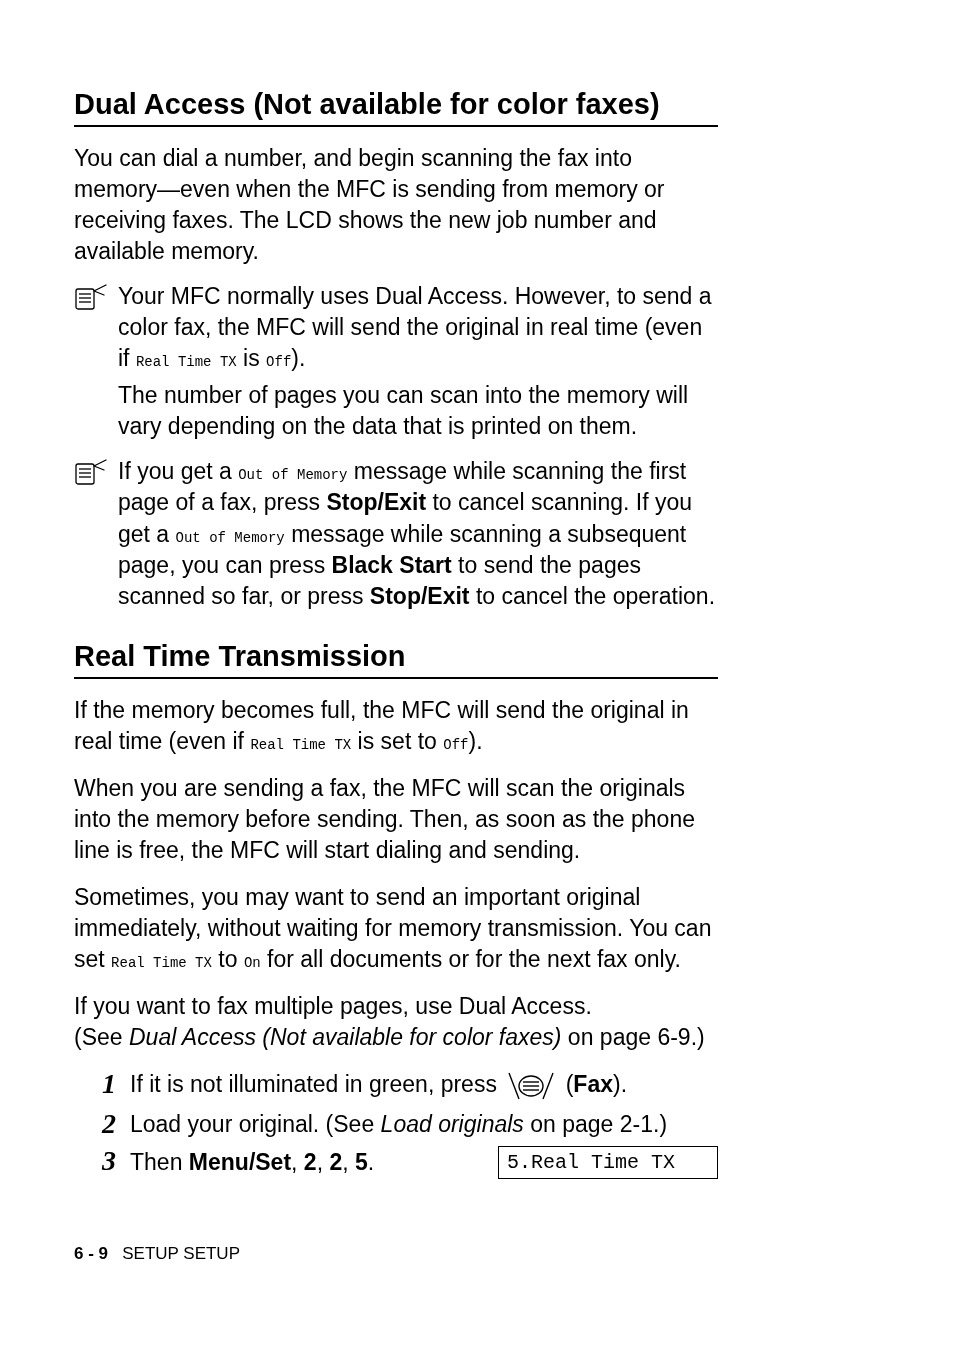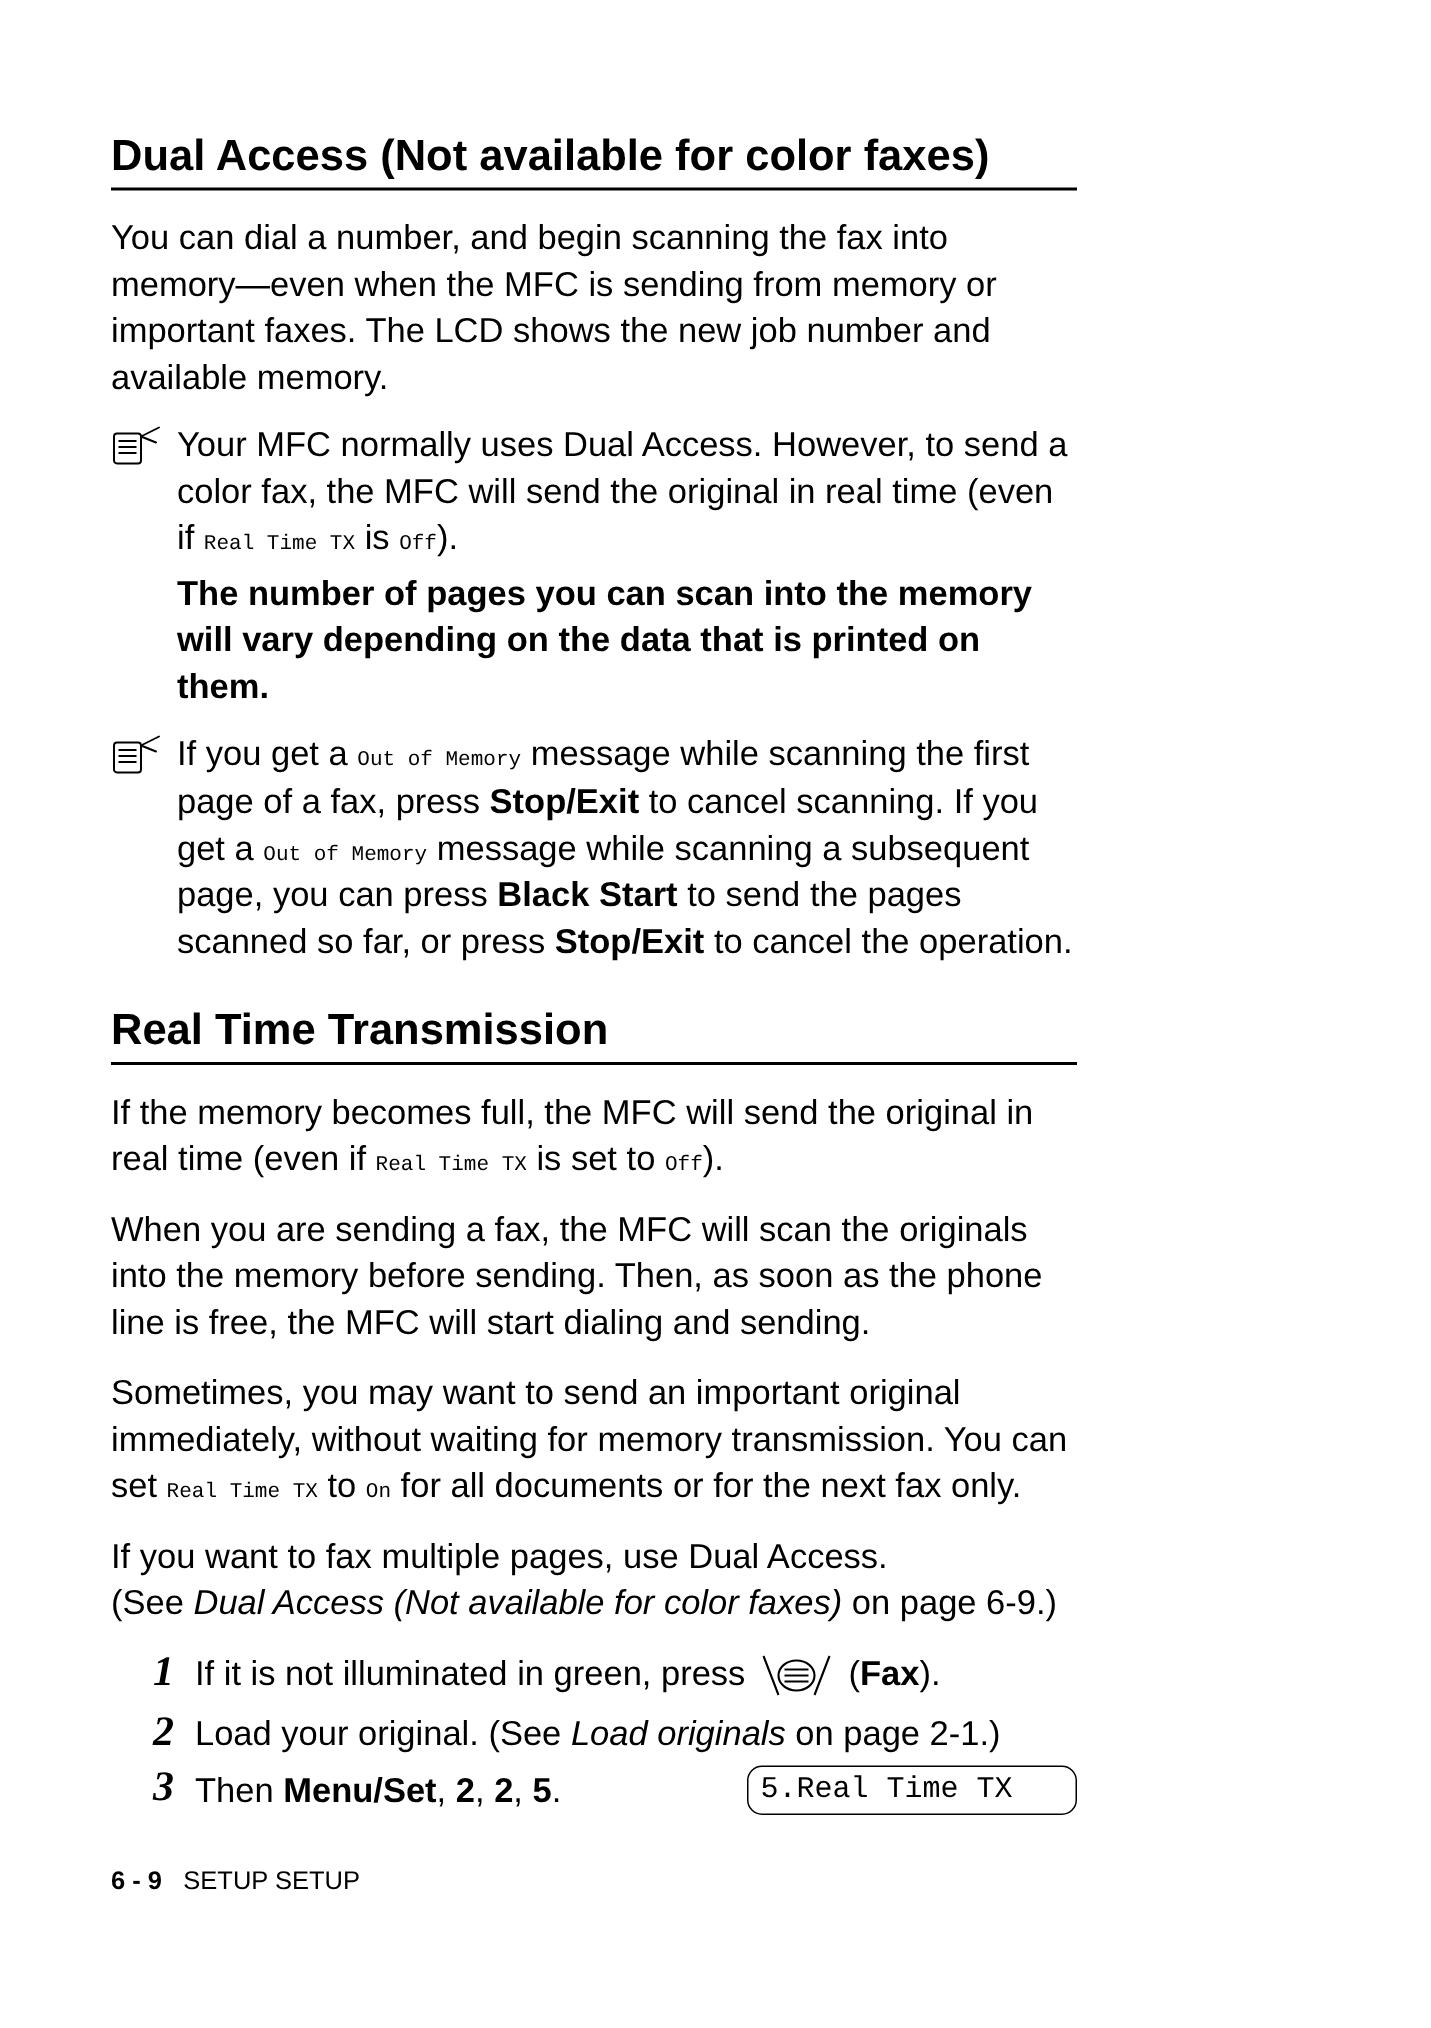--- a/index.html
+++ b/index.html
@@ -36,21 +36,21 @@
   .note-icon {
     flex: 0 0 44px;
     padding-top: 2px;
   }
   .note-text {
     flex: 1;
     font-size: 23px;
     line-height: 1.35;
   }
   .note-text .para { margin: 0; }
-  .note-text .para + .para { margin-top: 6px; font-weight: bold; }
+  .note-text .para + .para { margin-top: 6px; }
   .mono {
     font-family: "Courier New", Courier, monospace;
     font-size: 14px;
   }
   .ital { font-style: italic; }
   .bold { font-weight: bold; }
   .steps {
     margin-top: 16px;
   }
   .step-row {
@@ -75,21 +75,21 @@
     line-height: 1.35;
   }
   .fax-icon-box {
     display: inline-block;
     vertical-align: middle;
     margin: 0 4px;
   }
   .lcd-box {
     display: inline-block;
     border: 1.5px solid #000;
-    border-radius: 10px;
+    border-radius: 0;
     padding: 2px 10px 2px 8px;
     font-family: "Courier New", Courier, monospace;
     font-size: 20px;
     min-width: 200px;
     vertical-align: middle;
   }
   .step3-flex {
     display: flex;
     justify-content: space-between;
     align-items: center;
@@ -103,21 +103,21 @@
   .footer .pn { font-weight: bold; }
   svg { display: block; }
 </style>
 </head>
 <body>
 
 <div class="page">
 
   <h2 class="section-title">Dual Access (Not available for color faxes)</h2>
 
-  <p class="body">You can dial a number, and begin scanning the fax into memory—even when the MFC is sending from memory or important faxes. The LCD shows the new job number and available memory.</p>
+  <p class="body">You can dial a number, and begin scanning the fax into memory—even when the MFC is sending from memory or receiving faxes. The LCD shows the new job number and available memory.</p>
 
   <div class="note-block">
     <div class="note-icon">
       <svg width="34" height="30" viewBox="0 0 34 30">
         <g fill="none" stroke="#000" stroke-width="1.3">
           <rect x="2" y="6" width="18" height="20" rx="2"></rect>
           <line x1="5" y1="11" x2="17" y2="11"></line>
           <line x1="5" y1="15" x2="17" y2="15"></line>
           <line x1="5" y1="19" x2="17" y2="19"></line>
           <path d="M20 8 L32 2 M20 8 L30 12" stroke-linecap="round"></path>

